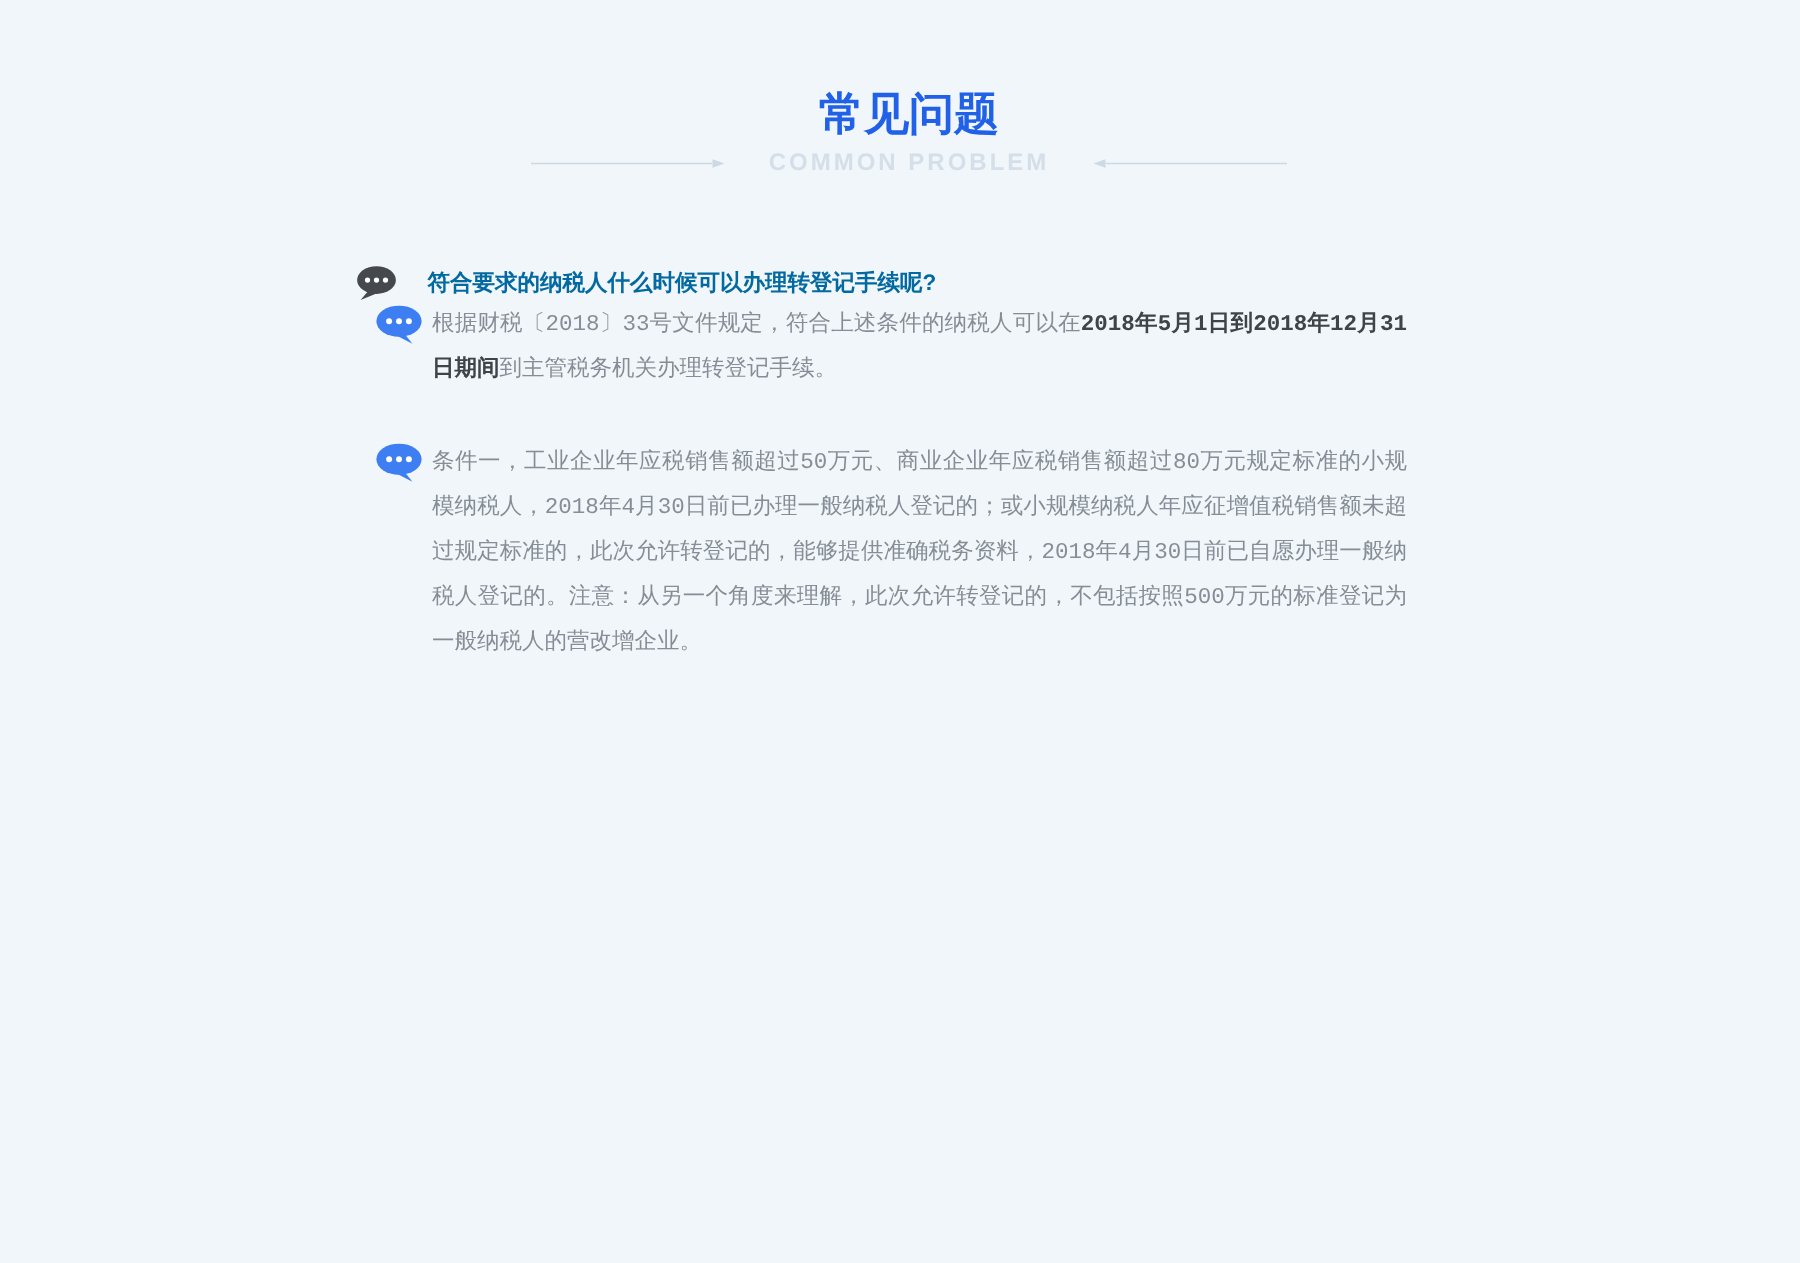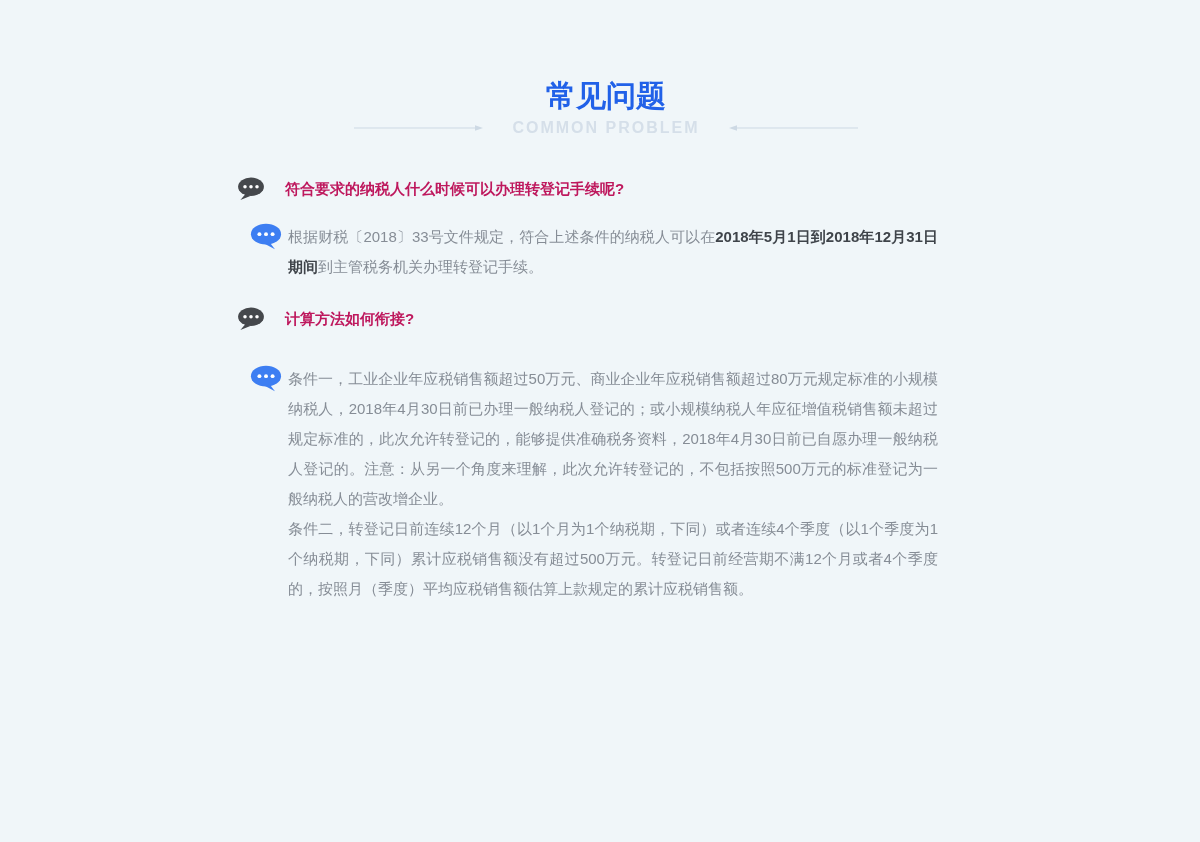--- a/index.html
+++ b/index.html
@@ -3,41 +3,41 @@
 <meta charset="utf-8">
 <style>
   html,body{margin:0;padding:0;}
   body{
     width:1200px;height:842px;
     background:#f0f6f9;
     font-family:"Liberation Sans","DejaVu Sans",sans-serif;
     position:relative;overflow:hidden;
   }
   
-  .header{padding-top:79px;text-align:center;margin-left:12px;}
+  .header{padding-top:60px;text-align:center;margin-left:12px;}
   .page-title{
     margin:0;font-size:30px;line-height:33px;font-weight:bold;color:#2161e8;
   }
   .subtitle-row{
     margin-top:7px;display:flex;justify-content:center;align-items:center;gap:28px;text-align:right;
   }
   .page-subtitle{
     font-size:16px;font-weight:bold;color:#d5dfe9;letter-spacing:2px;
   }
   .deco-line{display:block;}
   
   .faq-list{position:absolute;left:237px;top:176px;width:701px;}
   .faq-item{margin:0;}
   .faq-item.gap-a{margin-bottom:24px;}
   .faq-item.gap-b{margin-bottom:32px;}
   .q-row{display:flex;align-items:center;gap:20px;height:26px;}
   .q-icon{flex:0 0 28px;width:28px;height:24px;}
   .q-icon svg,.a-icon svg{display:block;}
-  .q-text{margin:0;font-size:15px;font-weight:bold;color:#be185d;line-height:26px;}
-  .answer{position:relative;padding-left:51px;margin-top:20px;}
+  .q-text{margin:0;font-size:15px;font-weight:bold;color:#0369a1;line-height:26px;}
+  .answer{position:relative;padding-left:51px;margin-top:0;font-family:Liberation Mono, monospace;}
   .a-icon{position:absolute;left:13px;top:1px;width:32px;height:27px;}
   .a-text{
     margin:0;font-size:15px;line-height:30px;color:#868d96;text-align:justify;
   }
   .a-text strong{color:#3f444a;font-weight:bold;}
 </style>
 </head>
 <body>
 
 <div class="header">
@@ -82,45 +82,32 @@
           <circle cx="10" cy="11.5" r="2.1" fill="#ffffff"></circle>
           <circle cx="17" cy="11.5" r="2.1" fill="#ffffff"></circle>
           <circle cx="24" cy="11.5" r="2.1" fill="#ffffff"></circle>
         </svg>
       </span>
       <p class="a-text"><span>根据财税〔2018〕33号文件规定，符合上述条件的纳税人可以在</span><strong>2018年5月1日到2018年12月31日期间</strong><span>到主管税务机关办理转登记手续。</span></p>
     </div>
   </section>
 
   <section class="faq-item gap-b">
-    <div class="q-row">
-      <span class="q-icon">
-        <svg width="28" height="24" viewBox="0 0 30 26">
-          <ellipse cx="15" cy="10.5" rx="14" ry="10" fill="#45484c"></ellipse>
-          <path d="M9 18.5 L3.5 25 L15 20.2 Z" fill="#45484c"></path>
-          <circle cx="8.5" cy="10.5" r="1.9" fill="#ffffff"></circle>
-          <circle cx="15" cy="10.5" r="1.9" fill="#ffffff"></circle>
-          <circle cx="21.5" cy="10.5" r="1.9" fill="#ffffff"></circle>
-        </svg>
-      </span>
-      <h2 class="q-text">计算方法如何衔接?</h2>
-    </div>
   </section>
 
   <section class="faq-item">
     <div class="answer">
       <span class="a-icon">
         <svg width="32" height="27" viewBox="0 0 34 28">
           <ellipse cx="17" cy="11.5" rx="16" ry="11" fill="#3d7ef2"></ellipse>
           <path d="M21 20.5 L26.5 27.5 L15.5 21.8 Z" fill="#3d7ef2"></path>
           <circle cx="10" cy="11.5" r="2.1" fill="#ffffff"></circle>
           <circle cx="17" cy="11.5" r="2.1" fill="#ffffff"></circle>
           <circle cx="24" cy="11.5" r="2.1" fill="#ffffff"></circle>
         </svg>
       </span>
       <div>
         <p class="a-text">条件一，工业企业年应税销售额超过50万元、商业企业年应税销售额超过80万元规定标准的小规模纳税人，2018年4月30日前已办理一般纳税人登记的；或小规模纳税人年应征增值税销售额未超过规定标准的，此次允许转登记的，能够提供准确税务资料，2018年4月30日前已自愿办理一般纳税人登记的。注意：从另一个角度来理解，此次允许转登记的，不包括按照500万元的标准登记为一般纳税人的营改增企业。</p>
-        <p class="a-text">条件二，转登记日前连续12个月（以1个月为1个纳税期，下同）或者连续4个季度（以1个季度为1个纳税期，下同）累计应税销售额没有超过500万元。转登记日前经营期不满12个月或者4个季度的，按照月（季度）平均应税销售额估算上款规定的累计应税销售额。</p>
       </div>
     </div>
   </section>
 
 </div>
 
 </body></html>

